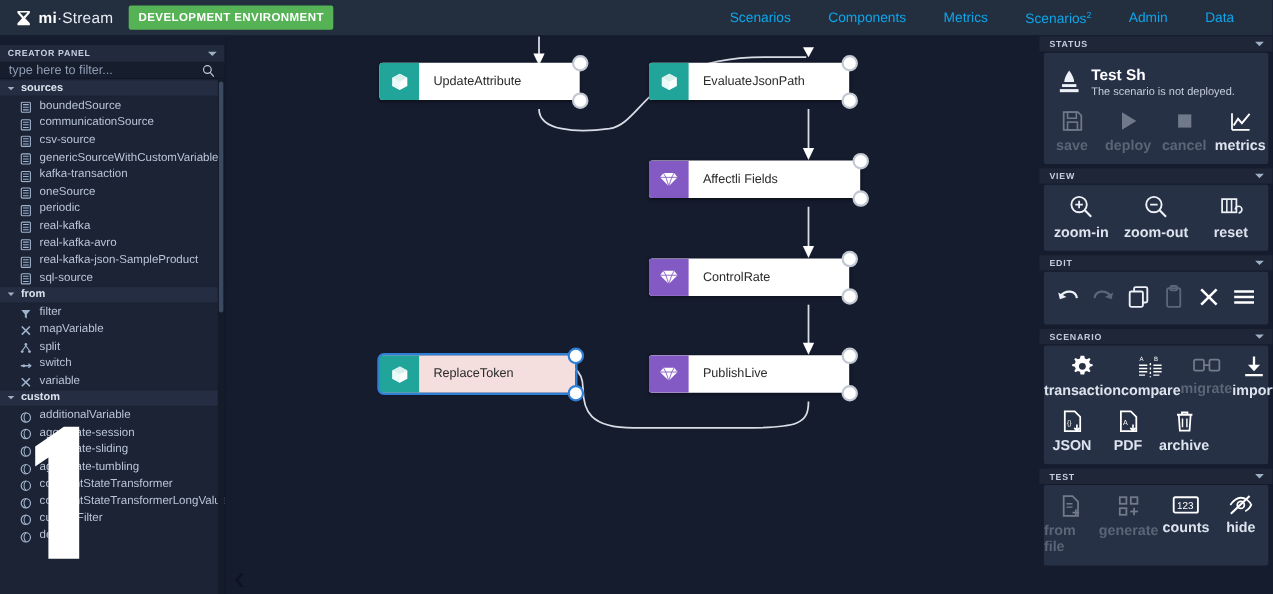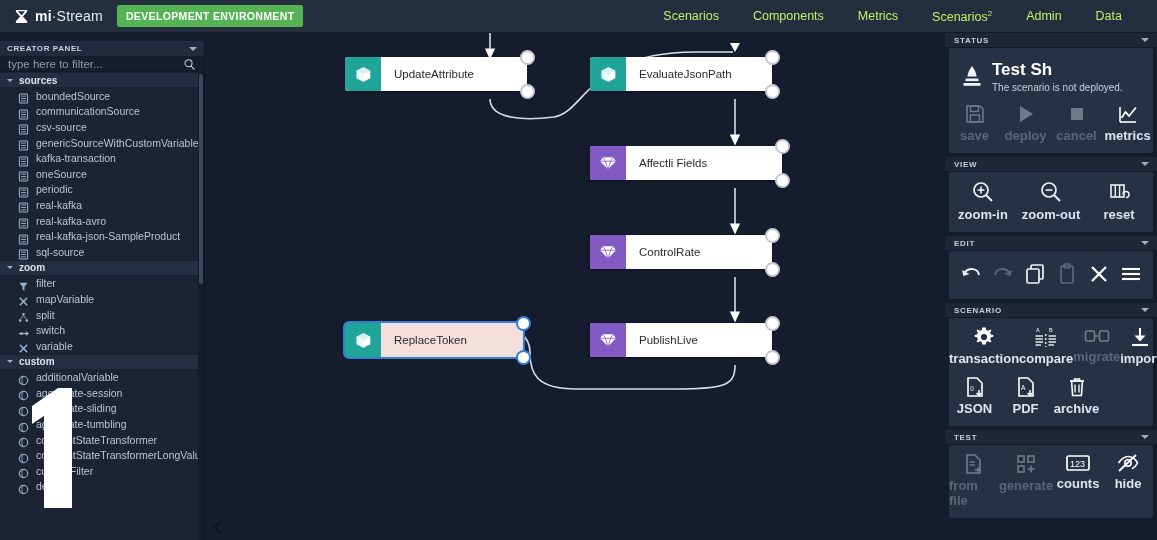--- a/index.html
+++ b/index.html
@@ -24,21 +24,21 @@
   .logo-text b { font-weight: bold; }
   .logo-text span.light { font-weight: normal; color: #e7ecf3; }
   .env-badge {
     margin-left: 14px;
     background: #55b355; color: #ffffff;
     font-size: 10.5px; font-weight: bold; letter-spacing: .35px;
     padding: 5px 9px 5px 9px; border-radius: 2px;
   }
   .nav { margin-left: auto; display: flex; align-items: center; padding-right: 18px; }
   .nav-item {
-    color: #bef264; font-size: 12.5px; padding: 0 17px; cursor: pointer;
+    color: #0ea5e9; font-size: 12.5px; padding: 0 17px; cursor: pointer;
     line-height: 33px; white-space: nowrap;
   }
   .nav-item sup { font-size: 8px; vertical-align: super; }
 
   
   .sidebar {
     position: absolute; top: 33px; left: 0; width: 205px; height: 507px;
     background: #1b2335;
     border-right: 1px solid #0f1522;
     margin-top: 8px;
@@ -151,21 +151,21 @@
     height: 15px; background: #1e2637;
     display: flex; align-items: center; justify-content: space-between;
     padding: 0 8px 0 9px;
     border-bottom: 1px solid #141a28;
   }
   .rp-section-title { color: #c3cede; font-size: 8px; font-weight: bold; letter-spacing: .7px; }
   .rp-body { background: #273146; padding: 6px 0 8px 0; margin: 0 4px 4px 4px; border-radius: 2px; }
 
   .status-row { display: flex; align-items: center; gap: 10px; padding: 6px 12px 8px 13px; }
   .status-texts { display: flex; flex-direction: column; gap: 2px; }
-  .status-name { color: #ffffff; font-size: 17px; font-weight: bold; }
+  .status-name { color: #ffffff; font-size: 14px; font-weight: bold; }
   .status-sub { color: #c5cfde; font-size: 10px; }
 
   .btn-row { display: flex; align-items: flex-start; }
   .tool-btn {
     flex: 1; display: flex; flex-direction: column; align-items: center; gap: 3px;
     cursor: pointer; padding: 2px 0;
   }
   .tool-btn svg { display: block; }
   .tool-label { color: #dde4ee; font-size: 13px; font-weight: bold; }
   .tool-btn.disabled { cursor: default; }
@@ -312,21 +312,21 @@
             <span class="sb-item-icon"><svg viewBox="0 0 12 12">
                 <rect x="1.5" y="1" width="9" height="10" rx="1" fill="none" stroke="#9fb3cc" stroke-width="1.1"></rect>
                 <line x1="3.2" y1="3.4" x2="8.8" y2="3.4" stroke="#9fb3cc" stroke-width="1"></line>
                 <line x1="3.2" y1="6" x2="8.8" y2="6" stroke="#9fb3cc" stroke-width="1"></line>
                 <line x1="3.2" y1="8.6" x2="8.8" y2="8.6" stroke="#9fb3cc" stroke-width="1"></line>
               </svg></span>
             <span class="sb-item-label">sql-source</span>
           </div>
           <div class="sb-group">
             <span class="sb-group-caret"></span>
-            <span class="sb-group-label">zoom</span>
+            <span class="sb-group-label">from</span>
           </div>
           <div class="sb-item">
             <span class="sb-item-icon"><svg viewBox="0 0 12 12">
                 <path d="M1.5,2 H10.5 L7,6.3 V10.5 L5,9.2 V6.3 Z" fill="#9fb3cc"></path>
               </svg></span>
             <span class="sb-item-label">filter</span>
           </div>
           <div class="sb-item">
             <span class="sb-item-icon"><svg viewBox="0 0 12 12">
                 <path d="M2,2 L10,10 M10,2 L2,10" stroke="#9fb3cc" stroke-width="1.6" fill="none"></path>

